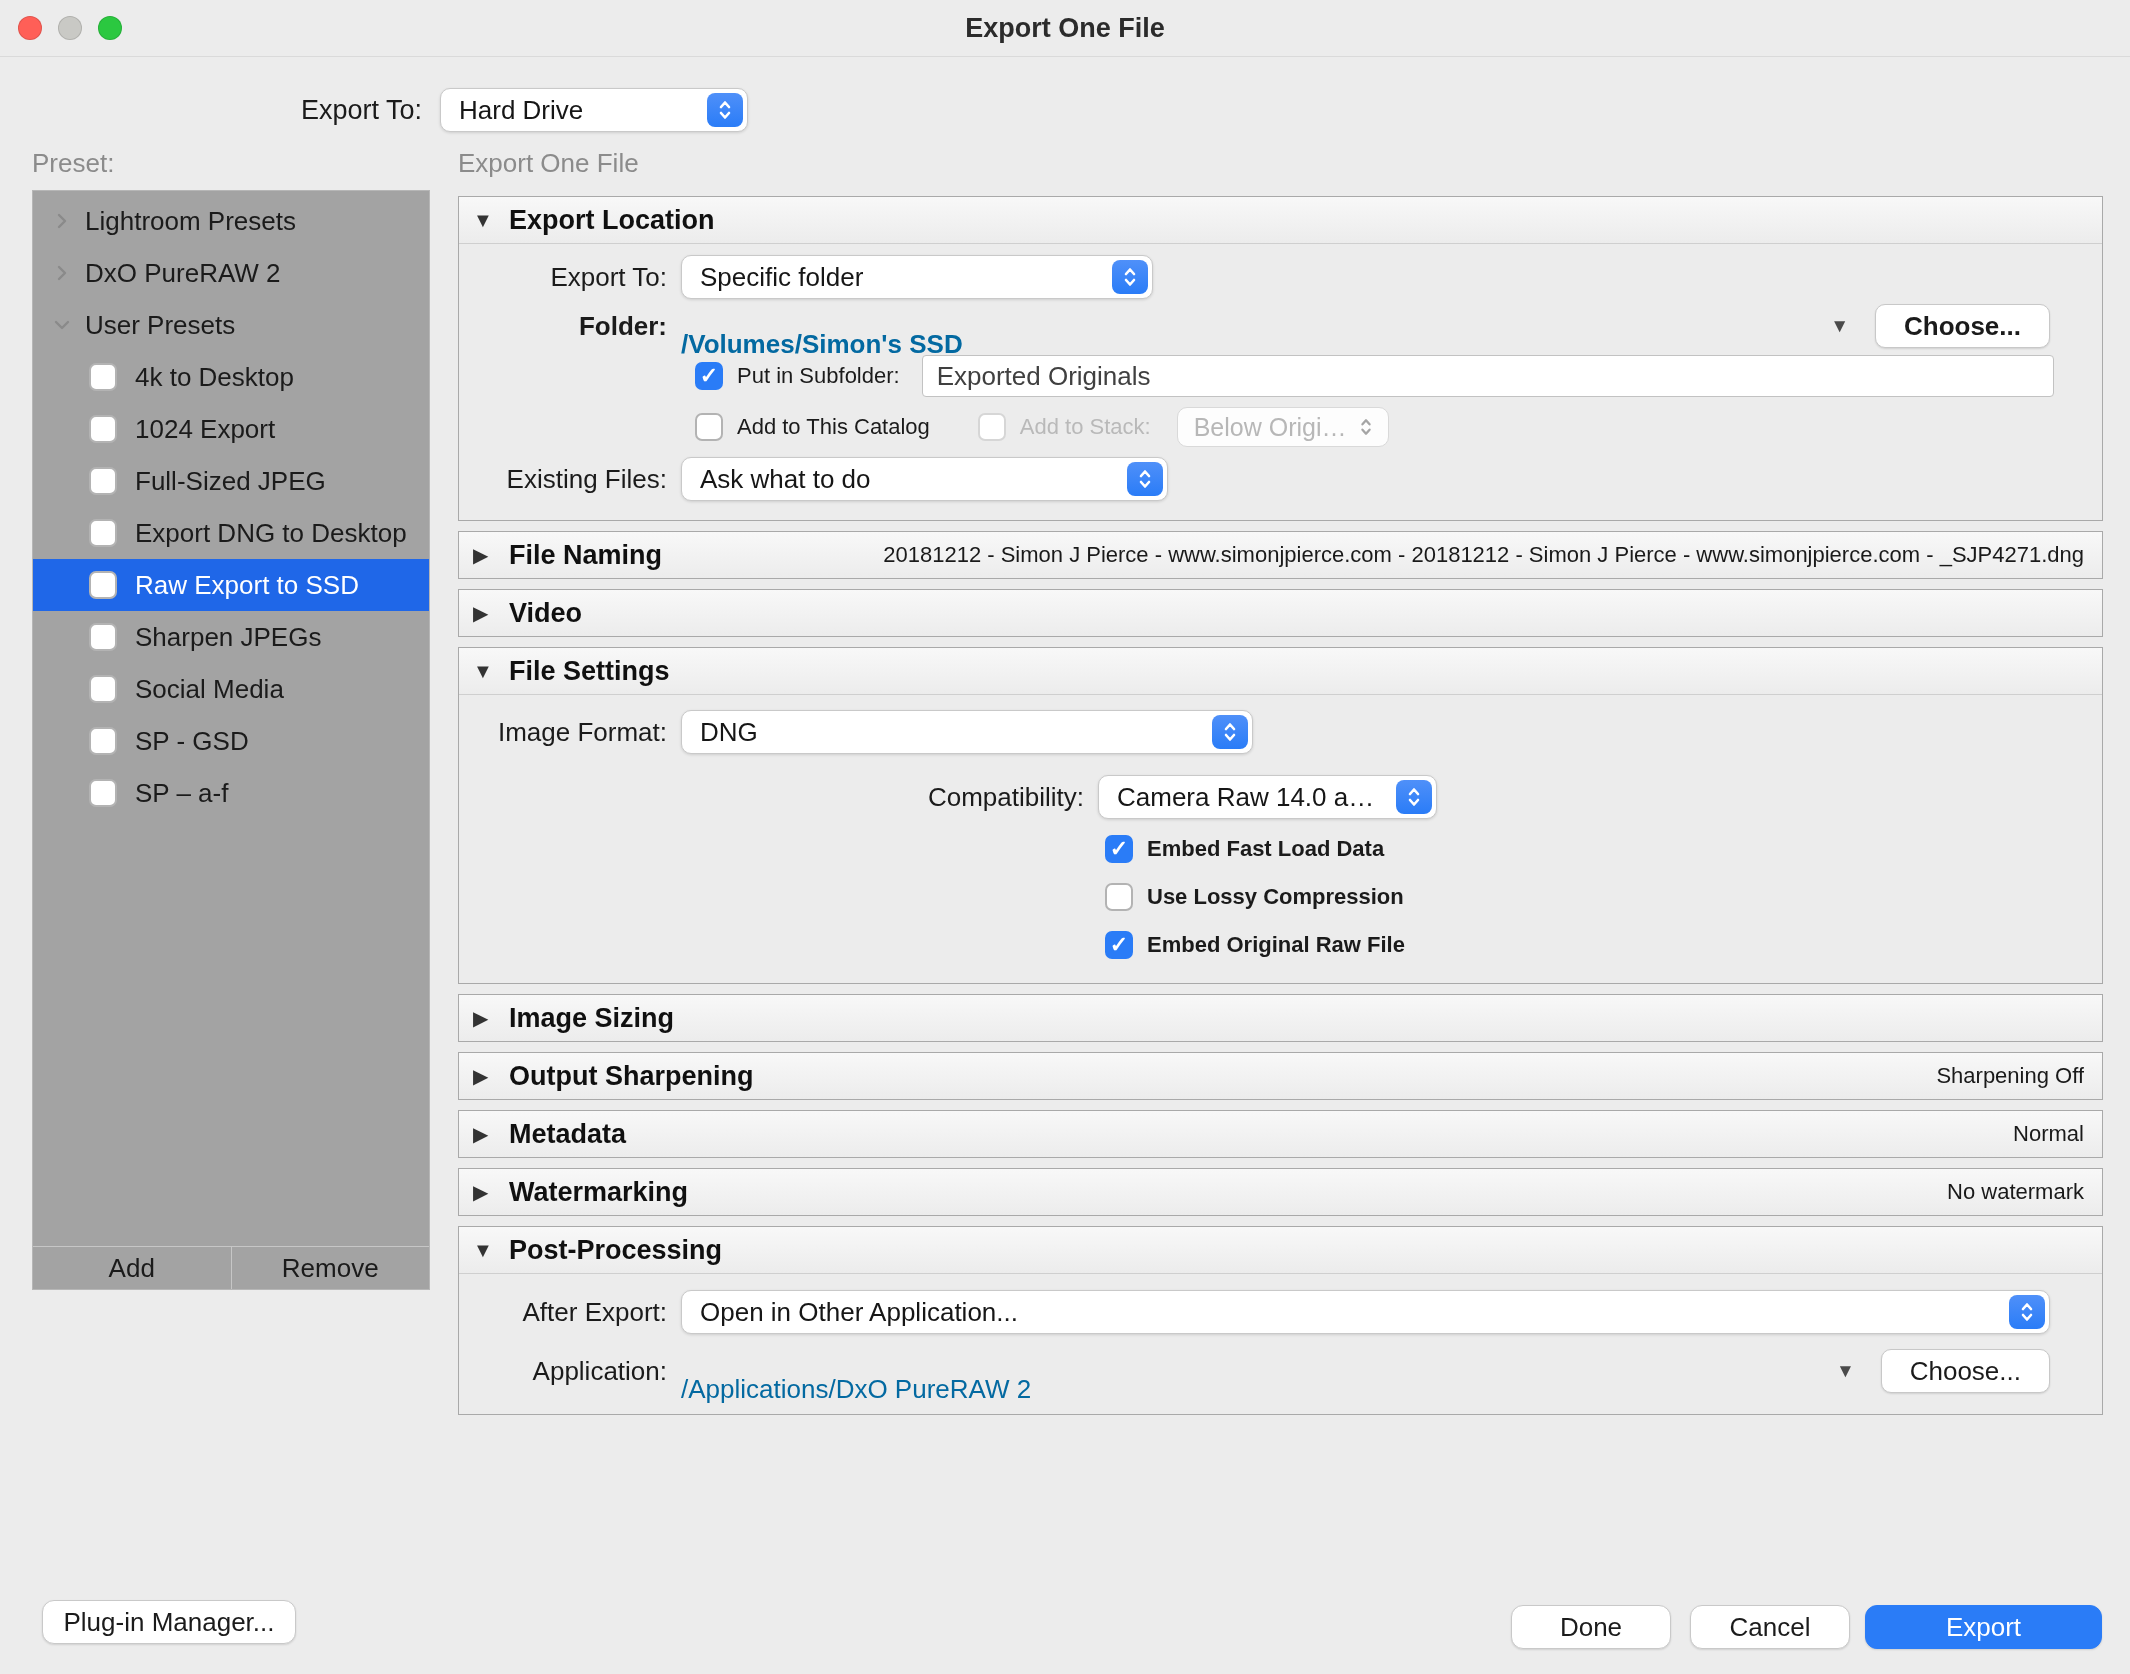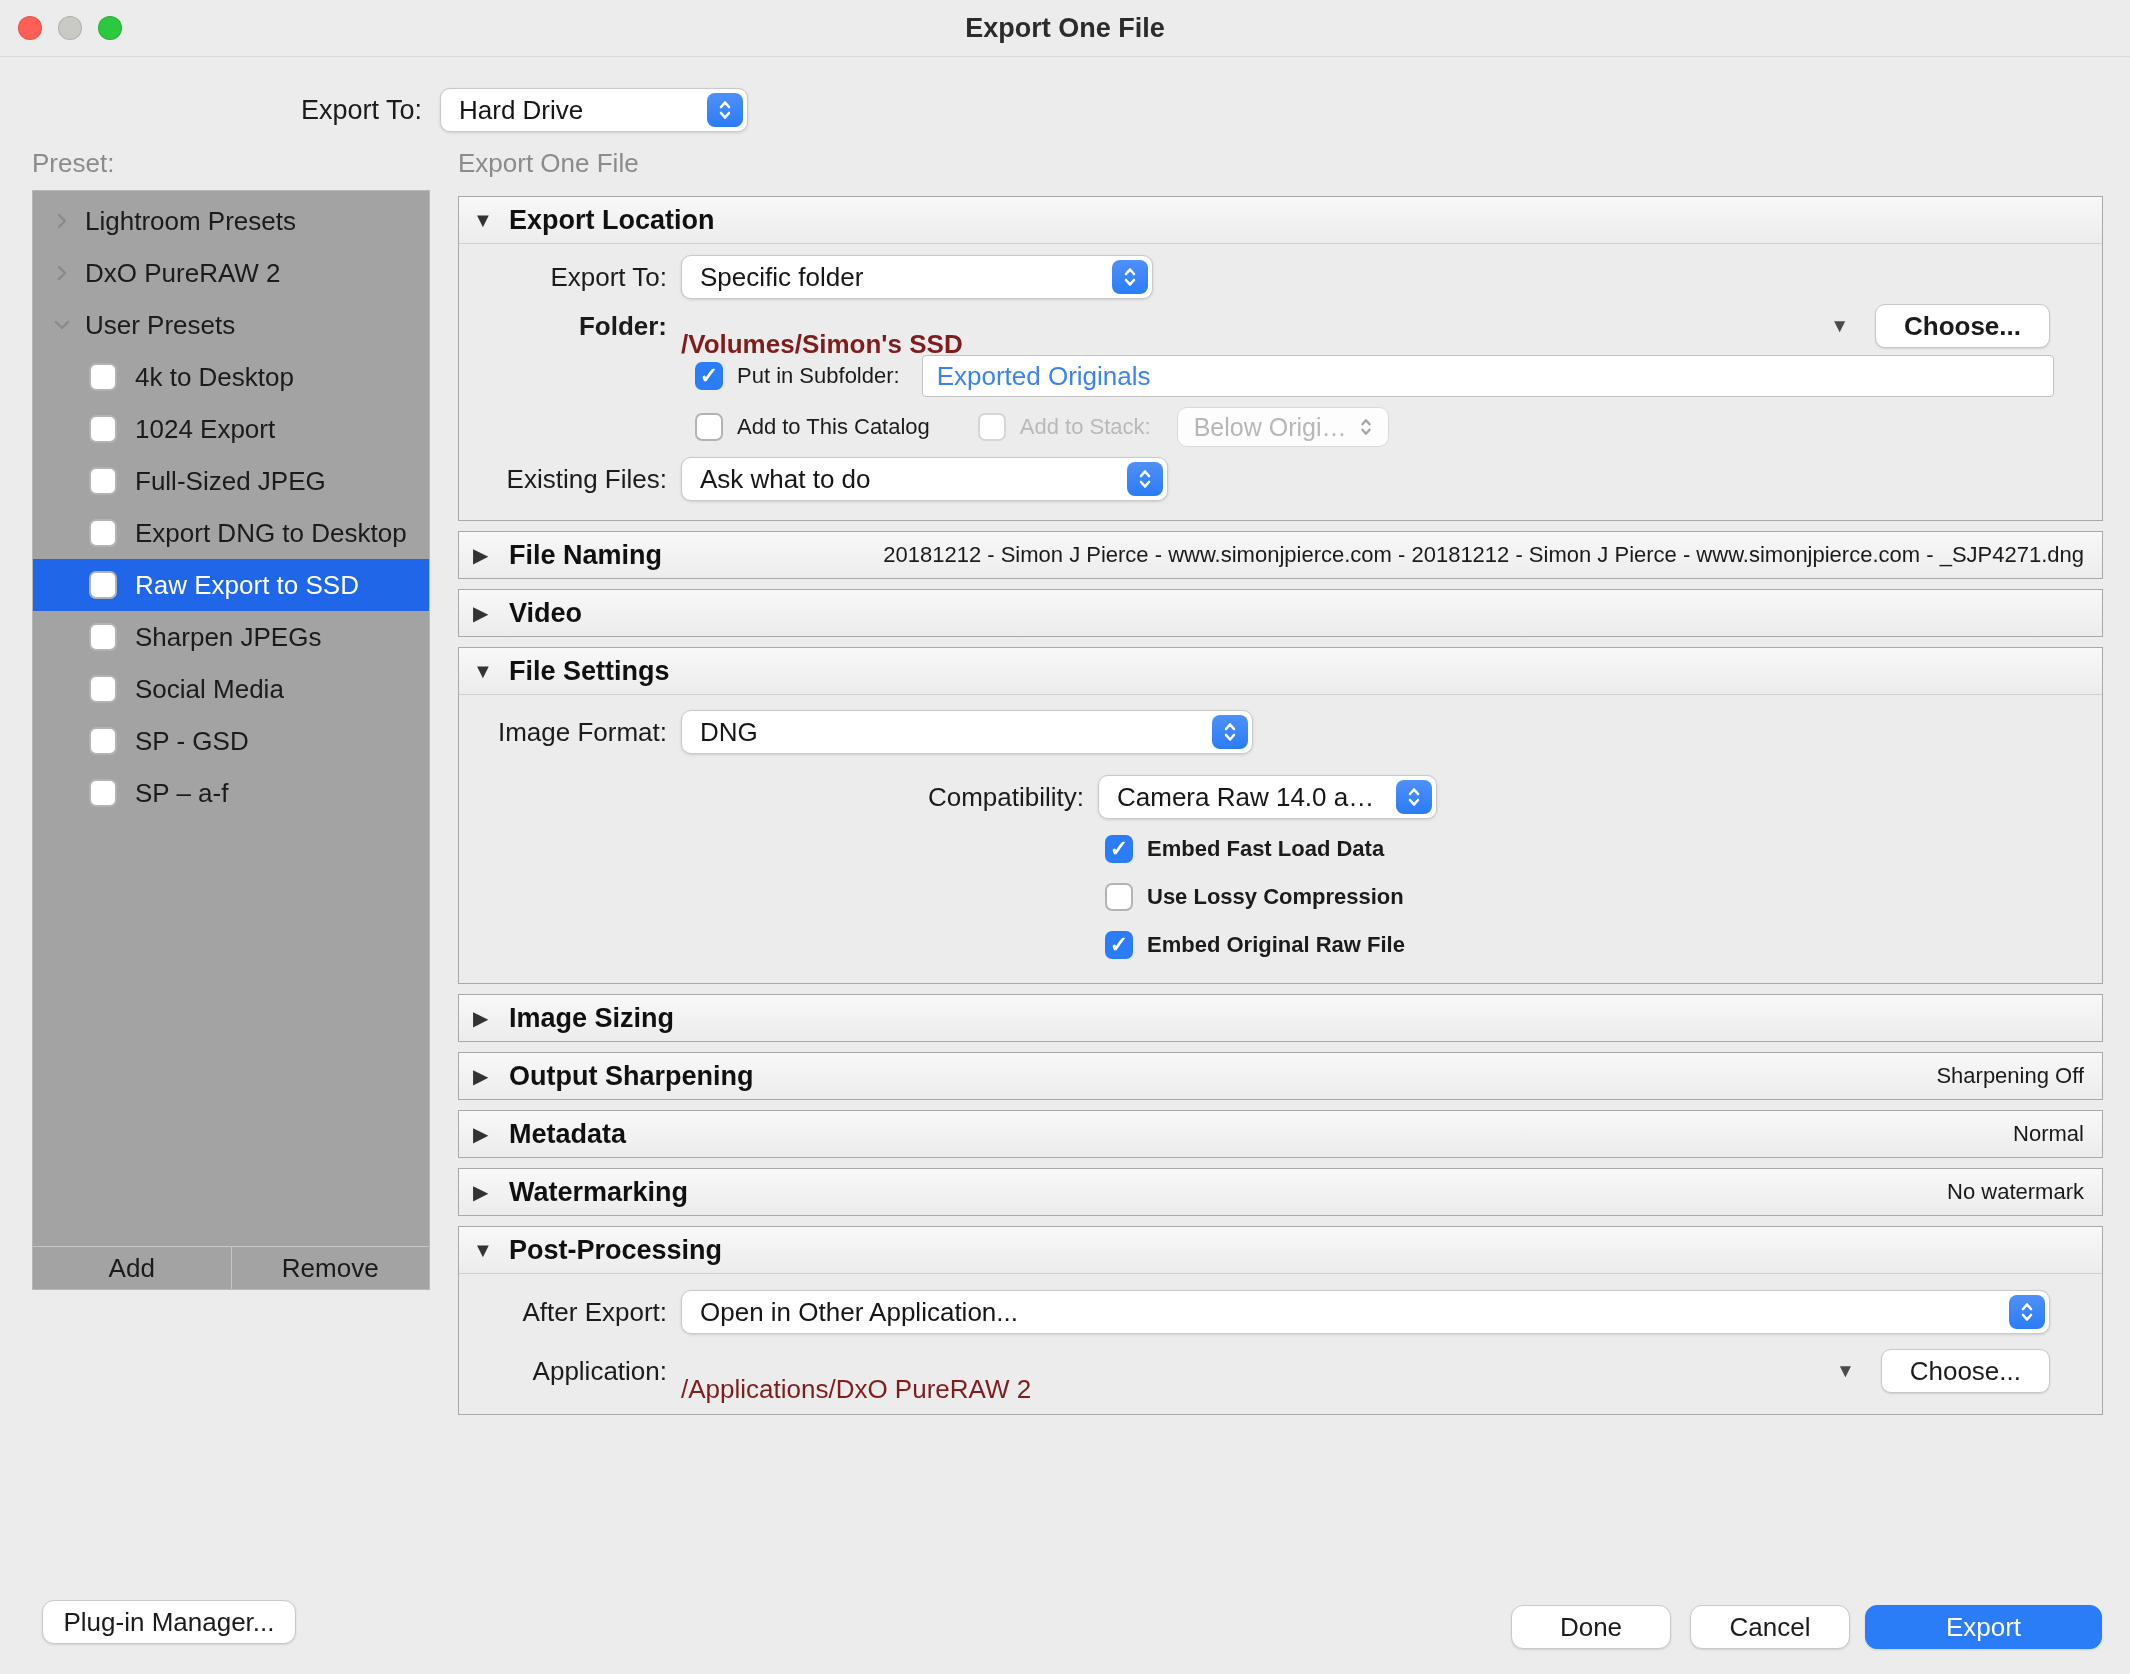--- a/index.html
+++ b/index.html
@@ -75,31 +75,31 @@
   .sec-title{font-weight:bold;font-size:27px;color:#101010;white-space:nowrap;}
   .sec-summary{margin-left:auto;font-size:22px;color:#1a1a1a;white-space:nowrap;overflow:hidden;text-overflow:ellipsis;}
   .sec-content{padding:8px 0 14px 0;}
   .row{display:flex;align-items:center;height:50px;}
   .flabel{width:222px;padding-right:14px;box-sizing:border-box;text-align:right;font-size:26px;color:#1b1b1b;flex-shrink:0;}
   .flabel.wide{width:639px;}
   .pad-a{padding-left:236px;}
   .pad-b{padding-left:646px;}
   .cblabel{font-size:22px;}
   .dim{color:#b9b9b9;}
-  .valuetext{font-size:26px;color:#7f1d1d;margin-top:36px;}
+  .valuetext{font-size:26px;color:#0369a1;margin-top:36px;}
   .w472{width:472px;}
   .w487{width:487px;}
   .w572{width:572px;}
   .w339{width:339px;}
   .w380{width:308px;}
   .w212{width:212px;height:40px;padding:0 40px 0 16px;font-size:25px;}
   .wfull{flex:1;margin-right:52px;}
   .subfolder-input{
     flex:1;margin-right:48px;height:42px;border:1px solid #c2c2c2;border-radius:4px;
-    font-size:26px;padding:0 14px;font-family:"Liberation Sans",sans-serif;color:#3b82f6;background:#fff;box-sizing:border-box;
+    font-size:26px;padding:0 14px;font-family:"Liberation Sans",sans-serif;color:#404040;background:#fff;box-sizing:border-box;
   }
   .right-controls{margin-left:auto;display:flex;align-items:center;gap:26px;margin-right:52px;}
   .dd-arrow{font-size:19px;color:#4a4a4a;cursor:default;}
   .btn-choose{
     height:42px;padding:0 28px;background:#fff;border:1px solid #c8c8c8;border-radius:10px;
     font-size:26px;display:flex;align-items:center;justify-content:center;
     box-shadow:0 1px 2px rgba(0,0,0,.12);cursor:default;white-space:nowrap;
   }
   .gap48{margin-left:48px;}
   .mb8{margin-bottom:8px;}

